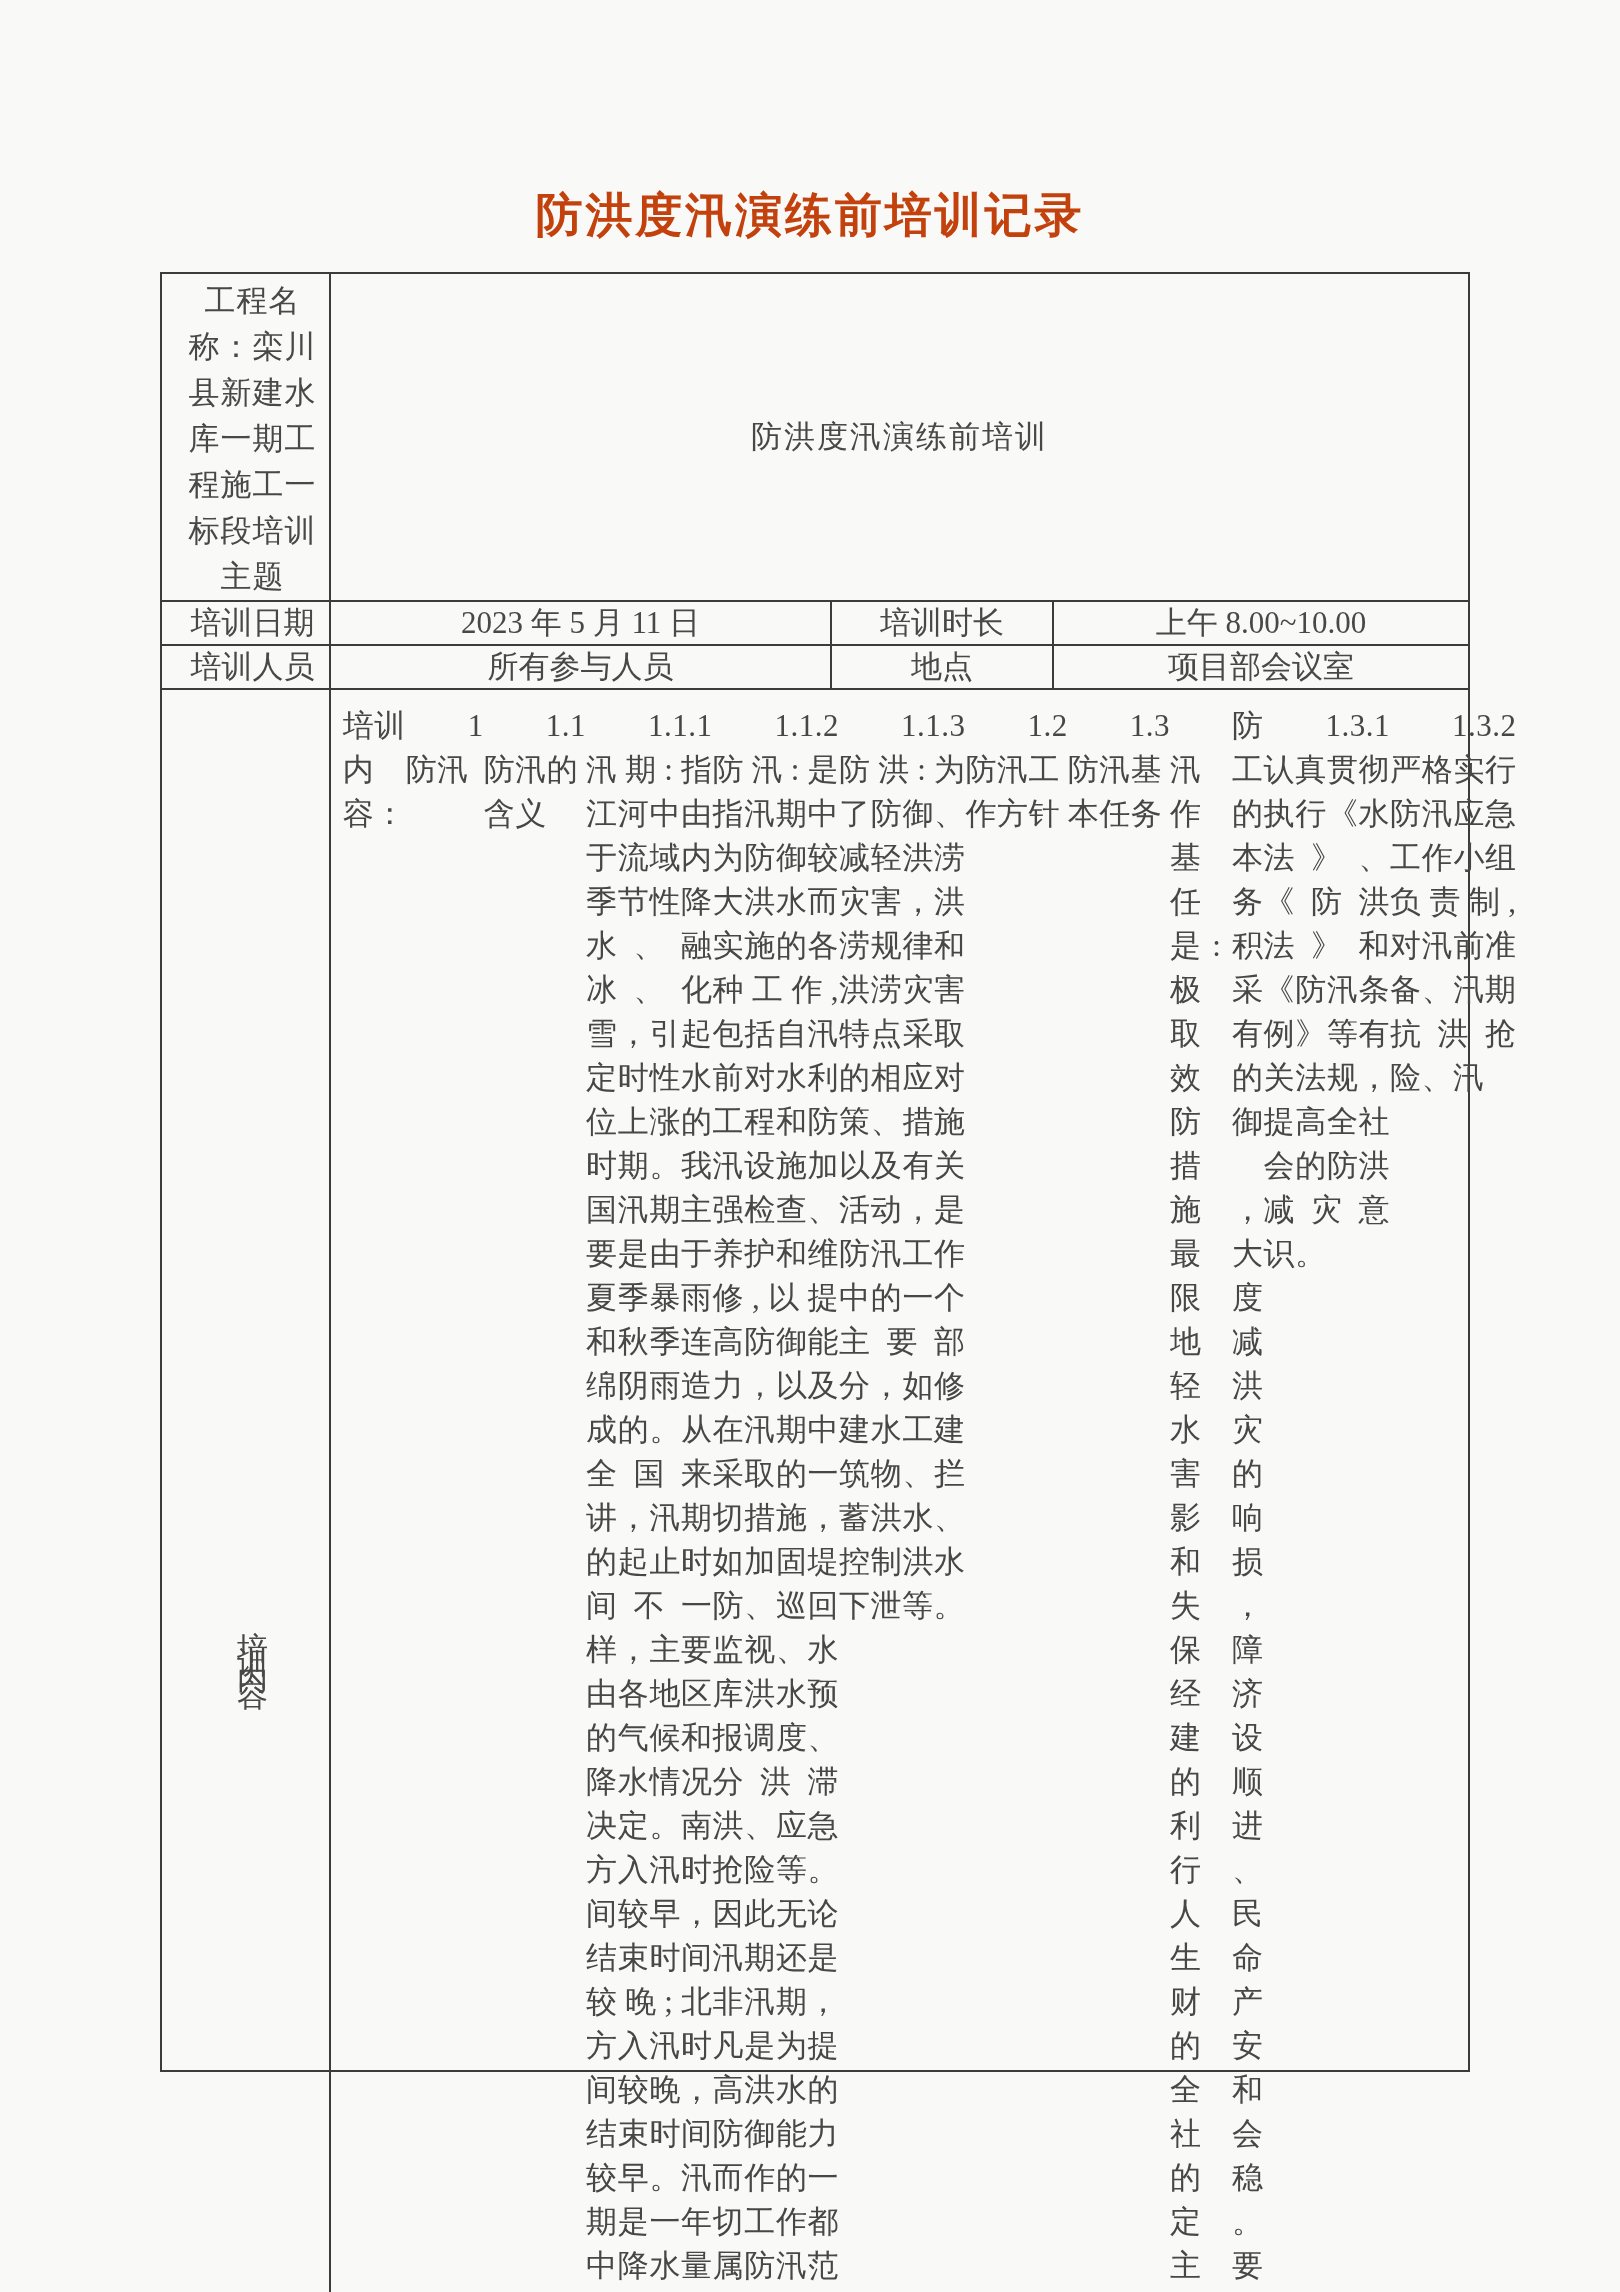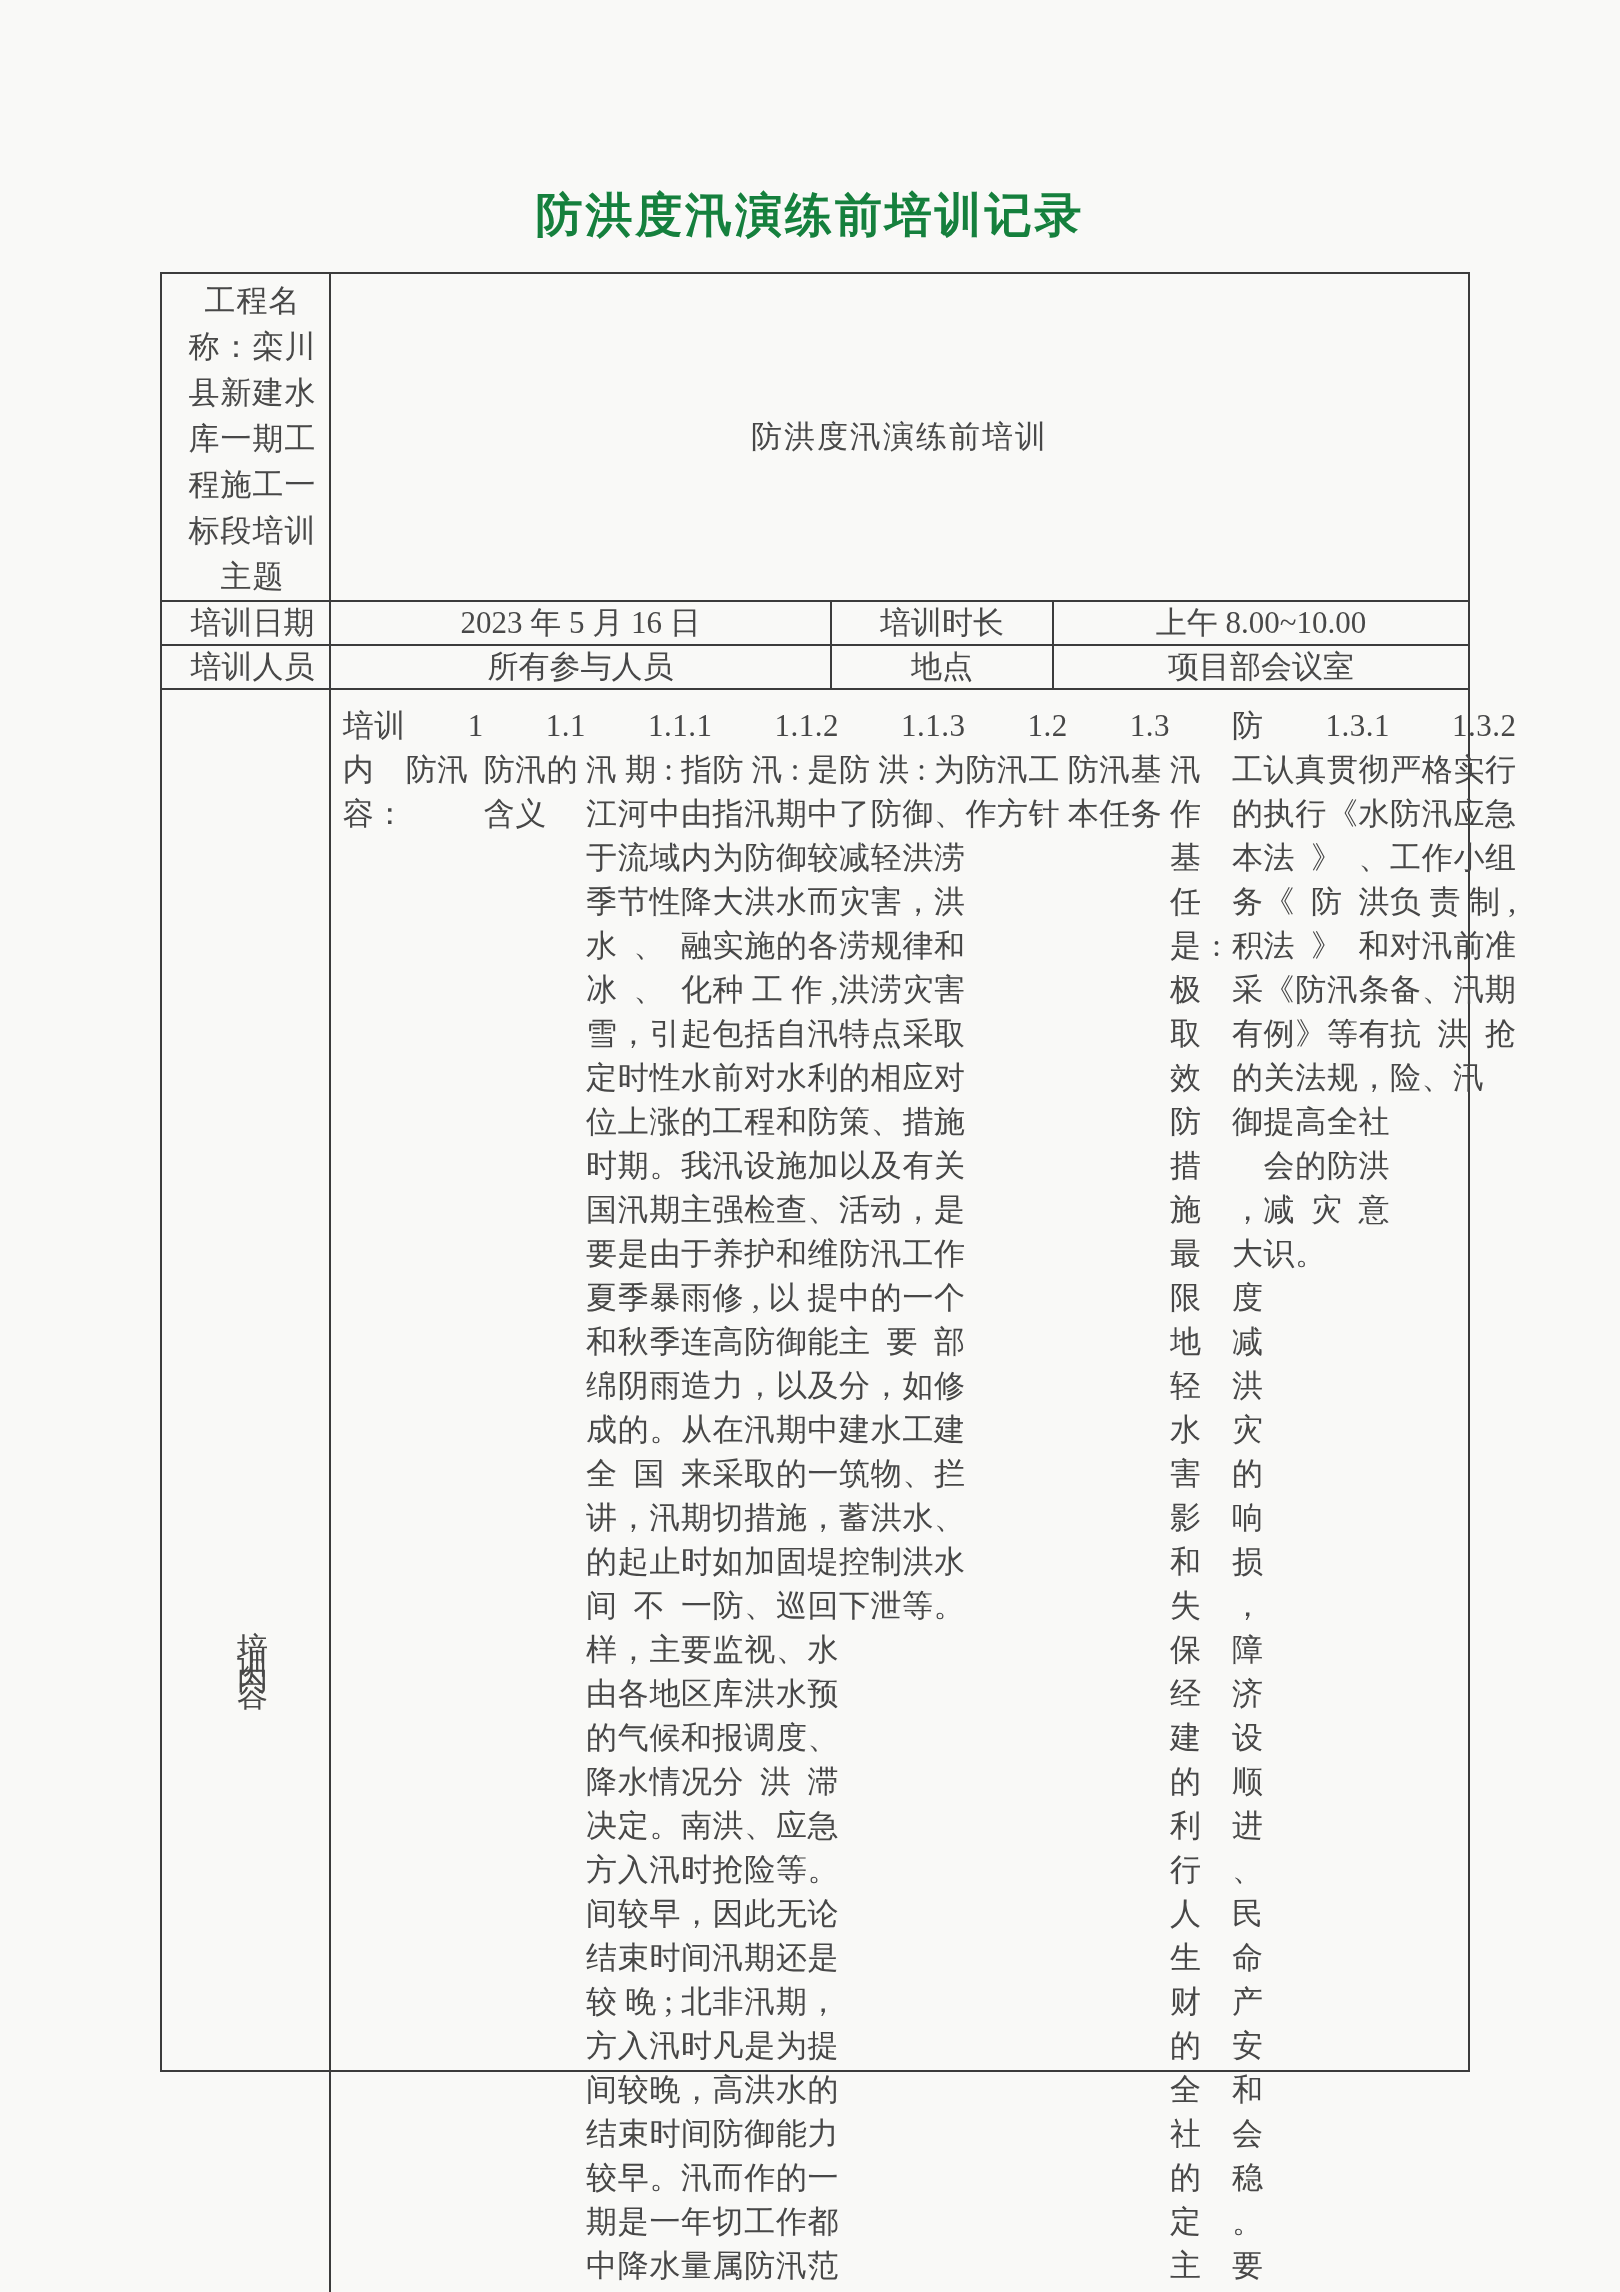--- a/index.html
+++ b/index.html
@@ -16,21 +16,21 @@
   }
   .page-title {
     position: absolute;
     top: 184px;
     left: 0;
     width: 100%;
     text-align: center;
     font-size: 47px;
     font-weight: bold;
     letter-spacing: 2.9px;
-    color: #15803d;
+    color: #c2410c;
   }
   .doc-table {
     position: absolute;
     left: 160px;
     top: 272px;
     width: 1310px;
     height: 1800px;
     border: 2.9px solid #3c3c3c;
     box-sizing: border-box;
     display: flex;
@@ -117,21 +117,21 @@
 标段培训
 主题</div>
     </div>
     <div class="t-cell col-last">
       <span class="topic-value">防洪度汛演练前培训</span>
     </div>
   </div>
 
   <div class="t-row row-date">
     <div class="t-cell col-label">培训日期</div>
-    <div class="t-cell col-wide">2023 年 5 月 16 日</div>
+    <div class="t-cell col-wide">2023 年 5 月 11 日</div>
     <div class="t-cell col-mid">培训时长</div>
     <div class="t-cell col-last">上午 8.00~10.00</div>
   </div>
 
   <div class="t-row row-people">
     <div class="t-cell col-label">培训人员</div>
     <div class="t-cell col-wide">所有参与人员</div>
     <div class="t-cell col-mid">地点</div>
     <div class="t-cell col-last">项目部会议室</div>
   </div>

